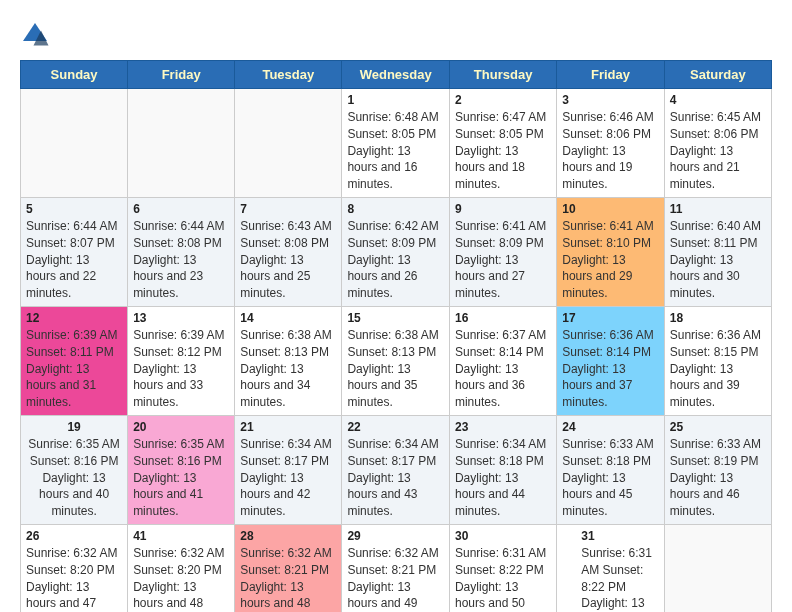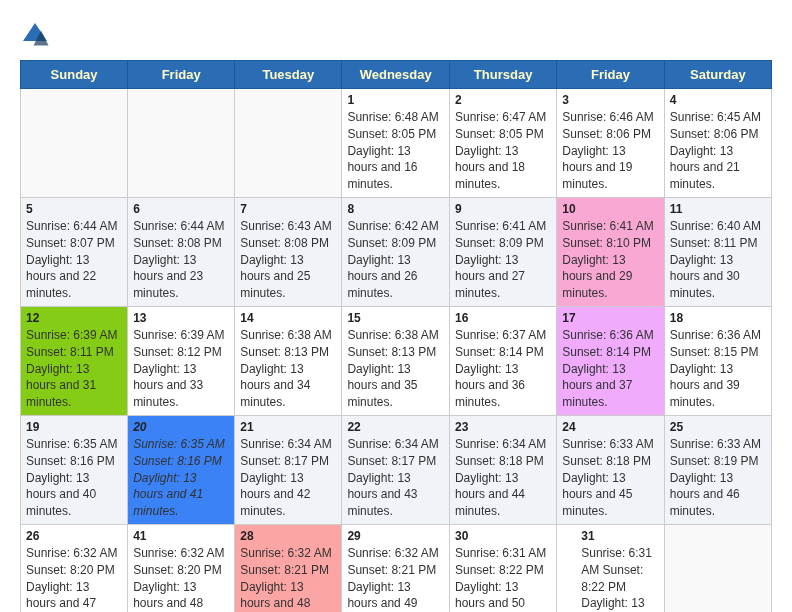--- a/index.html
+++ b/index.html
@@ -172,35 +172,35 @@
           <div class="day-info">Sunrise: 6:42 AM
 Sunset: 8:09 PM
 Daylight: 13 hours and 26 minutes.</div>
         </td>
         <td style="background: rgb(240, 244, 248);">
           <span class="day-number">9</span>
           <div class="day-info">Sunrise: 6:41 AM
 Sunset: 8:09 PM
 Daylight: 13 hours and 27 minutes.</div>
         </td>
-        <td style="background: #f9a8d4; margin-top: 23px;">
+        <td style="background: #fdba74; margin-top: 23px;">
           <span class="day-number">10</span>
           <div class="day-info">Sunrise: 6:41 AM
 Sunset: 8:10 PM
 Daylight: 13 hours and 29 minutes.</div>
         </td>
         <td style="background: rgb(240, 244, 248);">
           <span class="day-number">11</span>
           <div class="day-info">Sunrise: 6:40 AM
 Sunset: 8:11 PM
 Daylight: 13 hours and 30 minutes.</div>
         </td>
       </tr>
       <tr>
-        <td style="background: #84cc16; margin-top: 44px;">
+        <td style="background: #ec4899; margin-top: 44px;">
           <span class="day-number">12</span>
           <div class="day-info">Sunrise: 6:39 AM
 Sunset: 8:11 PM
 Daylight: 13 hours and 31 minutes.</div>
         </td>
         <td style="background: rgb(255, 255, 255);">
           <span class="day-number">13</span>
           <div class="day-info">Sunrise: 6:39 AM
 Sunset: 8:12 PM
 Daylight: 13 hours and 33 minutes.</div>
@@ -216,41 +216,41 @@
           <div class="day-info">Sunrise: 6:38 AM
 Sunset: 8:13 PM
 Daylight: 13 hours and 35 minutes.</div>
         </td>
         <td style="background: rgb(255, 255, 255);">
           <span class="day-number">16</span>
           <div class="day-info">Sunrise: 6:37 AM
 Sunset: 8:14 PM
 Daylight: 13 hours and 36 minutes.</div>
         </td>
-        <td style="background: #f0abfc;">
+        <td style="background: #7dd3fc;">
           <span class="day-number">17</span>
           <div class="day-info">Sunrise: 6:36 AM
 Sunset: 8:14 PM
 Daylight: 13 hours and 37 minutes.</div>
         </td>
         <td style="background: rgb(255, 255, 255);">
           <span class="day-number">18</span>
           <div class="day-info">Sunrise: 6:36 AM
 Sunset: 8:15 PM
 Daylight: 13 hours and 39 minutes.</div>
         </td>
       </tr>
       <tr>
-        <td style="background: rgb(240, 244, 248);">
+        <td style="background: rgb(240, 244, 248); text-align: center;">
           <span class="day-number">19</span>
           <div class="day-info">Sunrise: 6:35 AM
 Sunset: 8:16 PM
 Daylight: 13 hours and 40 minutes.</div>
         </td>
-        <td style="background: #3b82f6; font-style: italic;">
+        <td style="background: #f9a8d4;">
           <span class="day-number">20</span>
           <div class="day-info">Sunrise: 6:35 AM
 Sunset: 8:16 PM
 Daylight: 13 hours and 41 minutes.</div>
         </td>
         <td style="background: rgb(240, 244, 248);">
           <span class="day-number">21</span>
           <div class="day-info">Sunrise: 6:34 AM
 Sunset: 8:17 PM
 Daylight: 13 hours and 42 minutes.</div>

